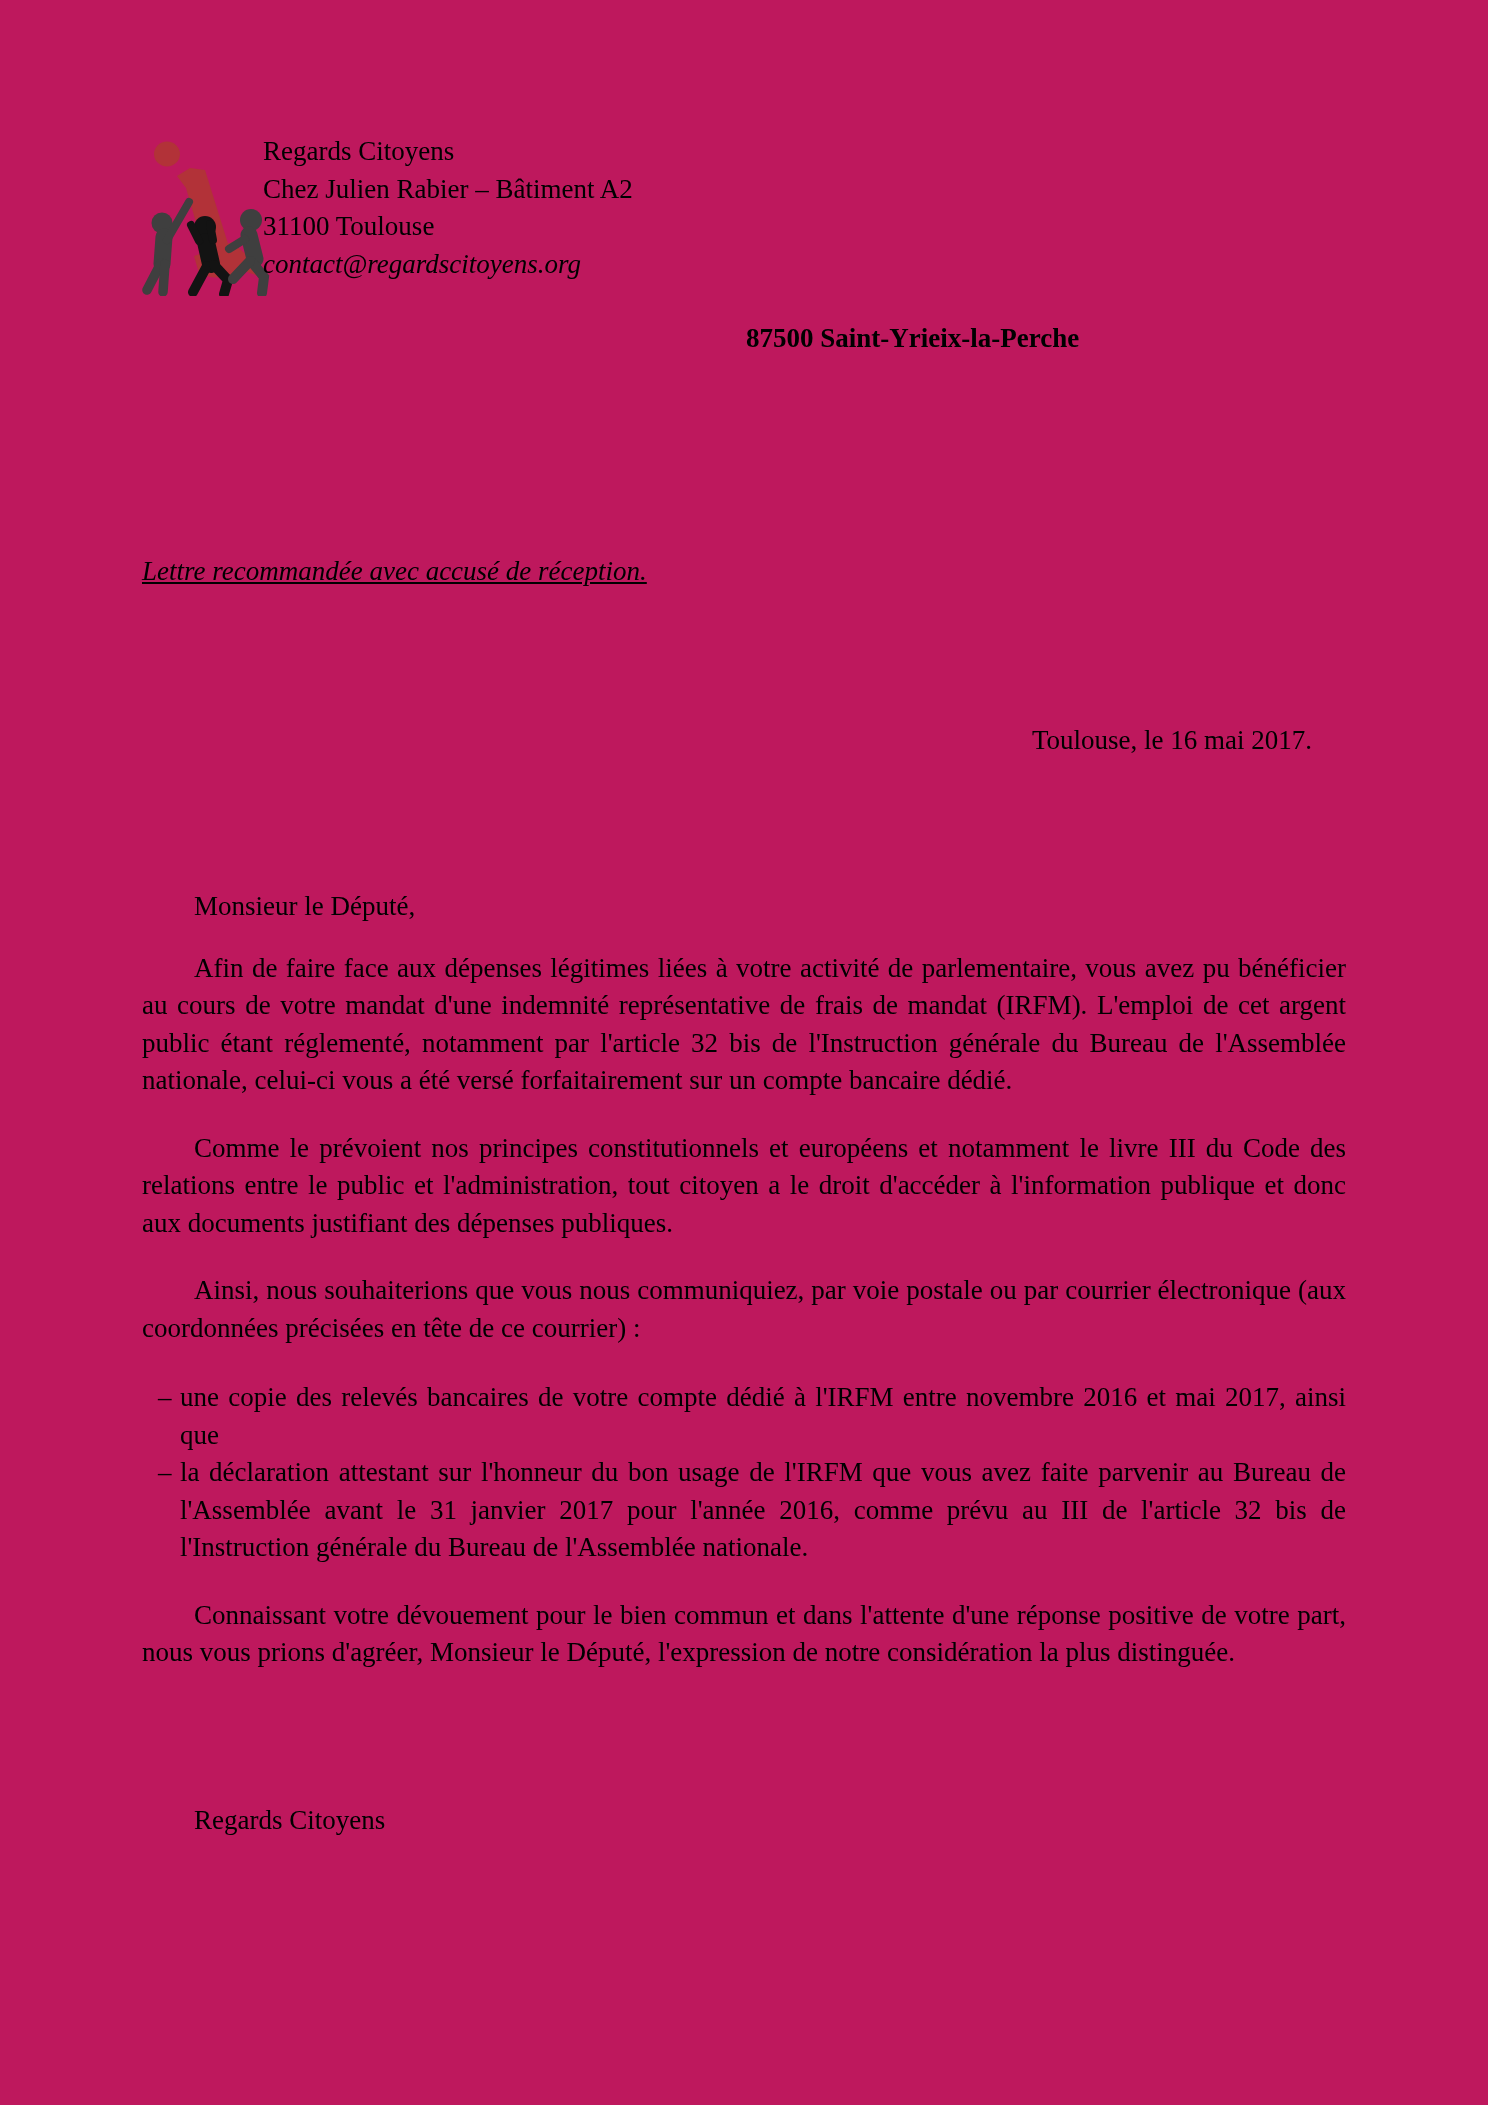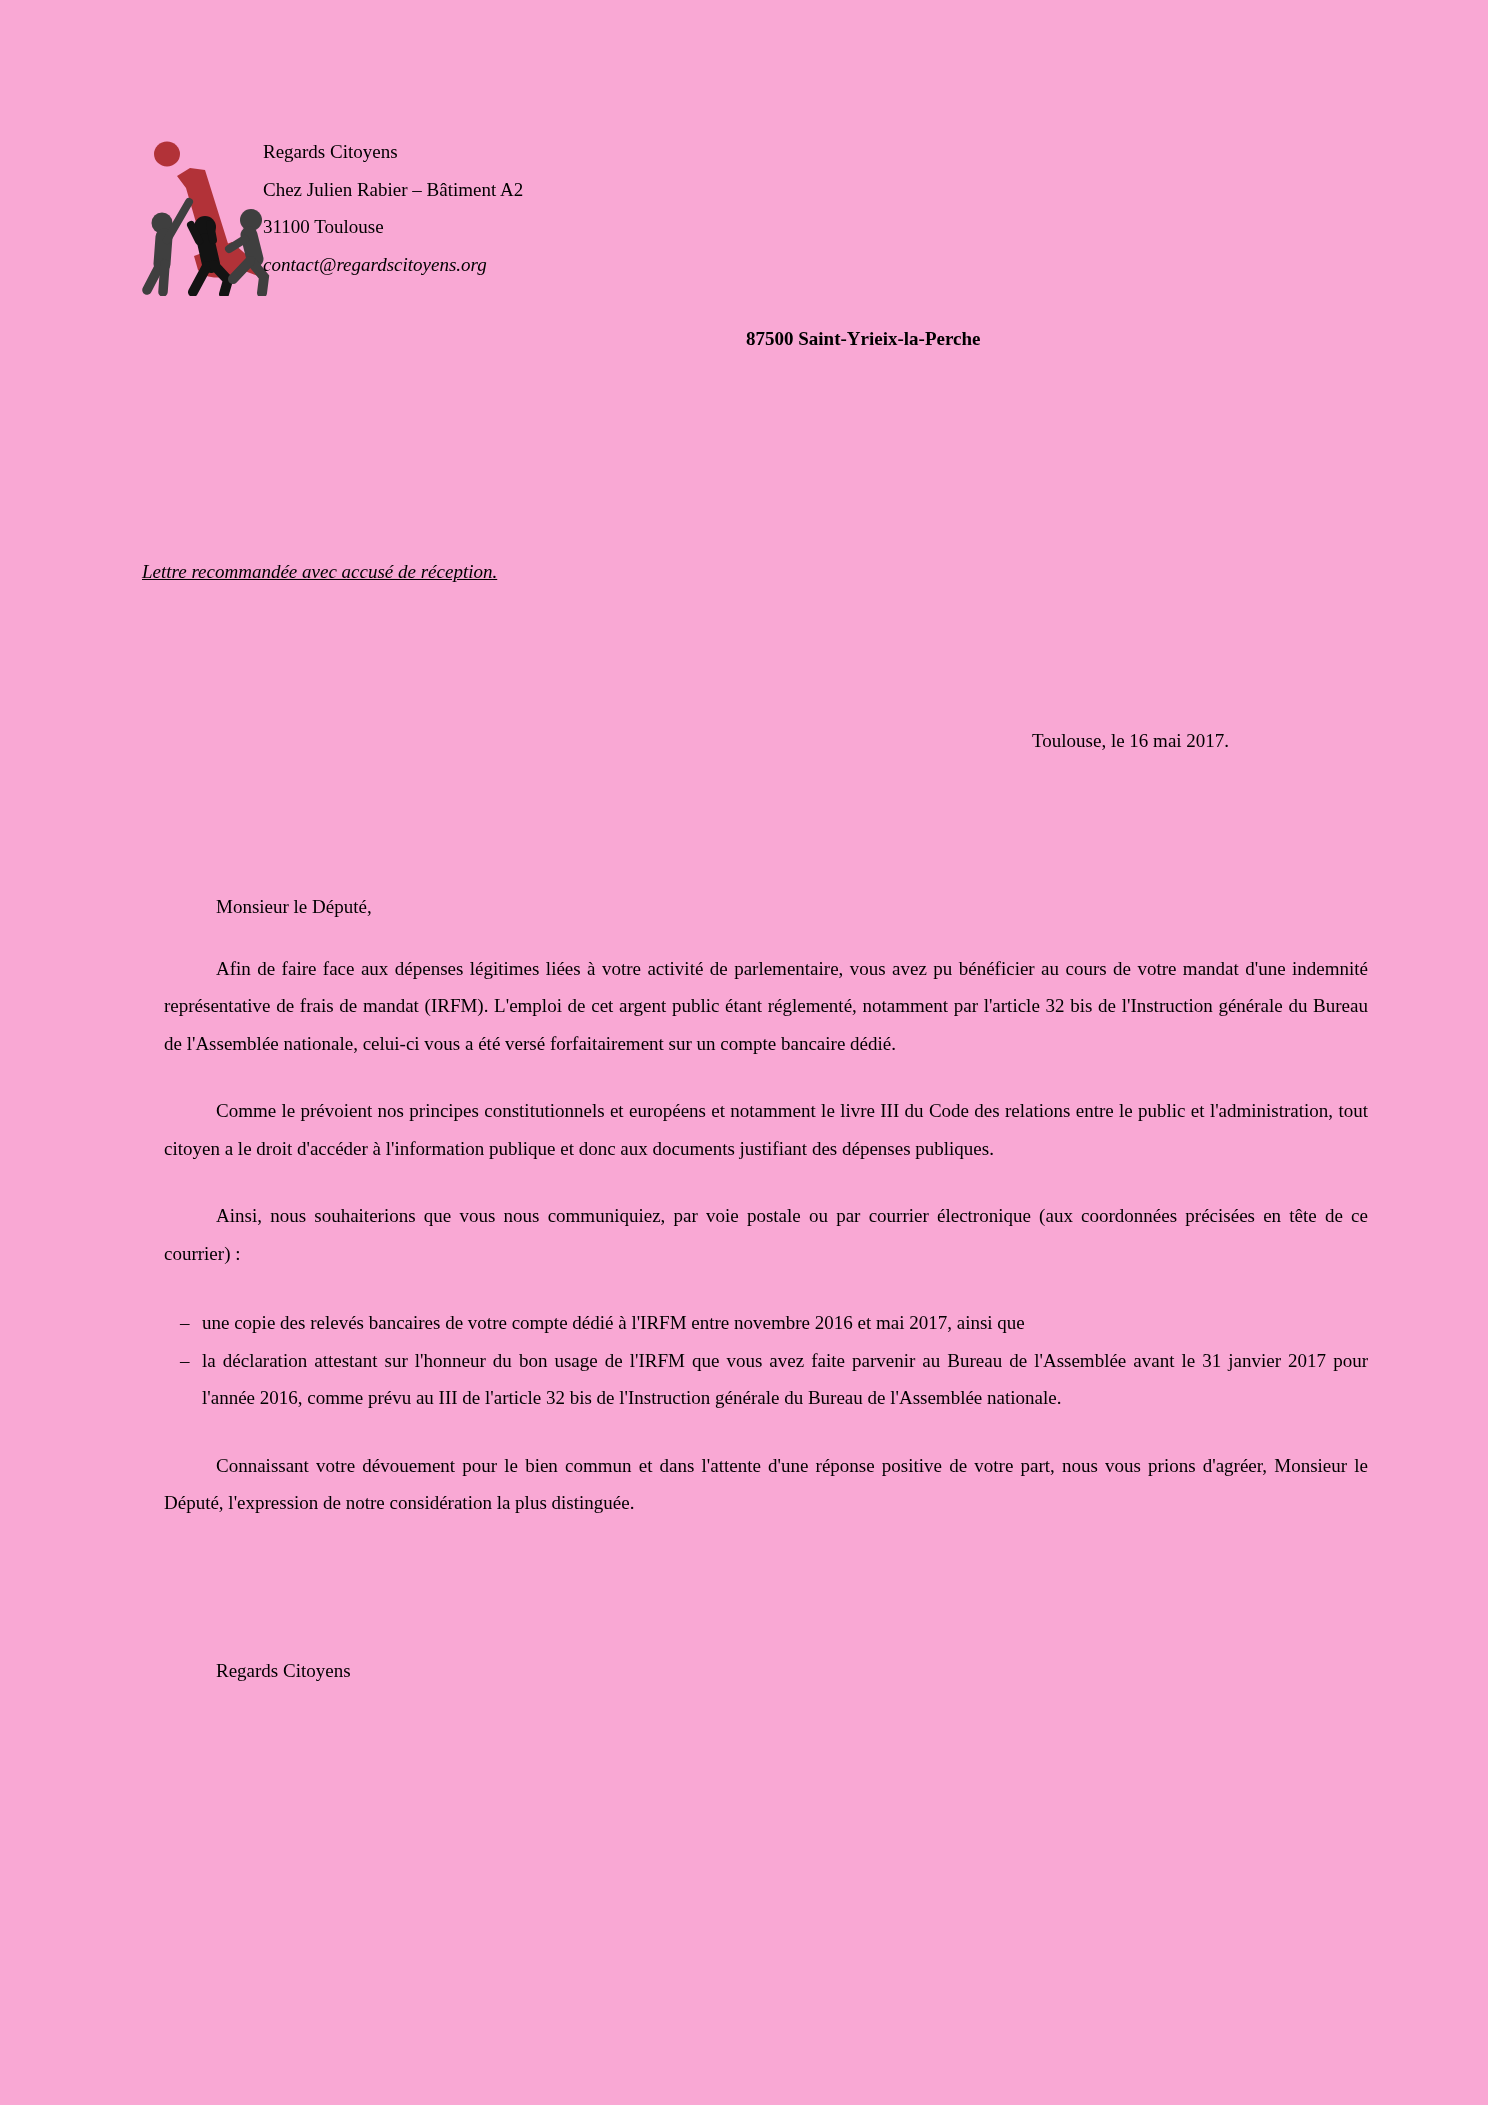--- a/index.html
+++ b/index.html
@@ -6,24 +6,24 @@
   html, body {
     margin: 0;
     padding: 0;
     background: #8a8a8a;
   }
   .page {
     position: relative;
     width: 1488px;
     height: 2105px;
     margin: 0 auto;
-    background: #f9a8d4;
+    background: #be185d;
     color: #000000;
     font-family: "Liberation Serif", "DejaVu Serif", serif;
-    font-size: 19px;
+    font-size: 27px;
     line-height: 37.5px;
     overflow: hidden;
   }
 
   
   .logo {
     position: absolute;
     left: 138px;
     top: 130px;
     width: 132px;
@@ -63,21 +63,20 @@
     top: 722px;
     white-space: nowrap;
   }
 
   
   .body {
     position: absolute;
     left: 142px;
     top: 888px;
     width: 1204px;
-    margin-left: 22px;
   }
   .body p {
     margin: 0 0 30px 0;
     text-align: justify;
     text-indent: 52px;
   }
   p.salutation { margin-bottom: 24px; text-align: left; }
   p.par-request { margin-bottom: 32px; }
 
   ul.demands {

